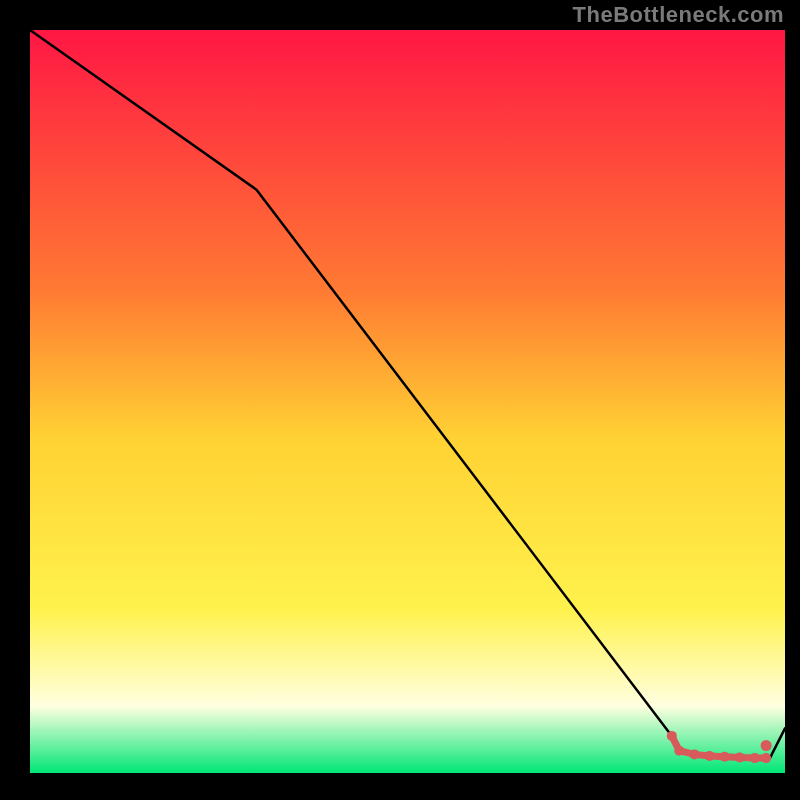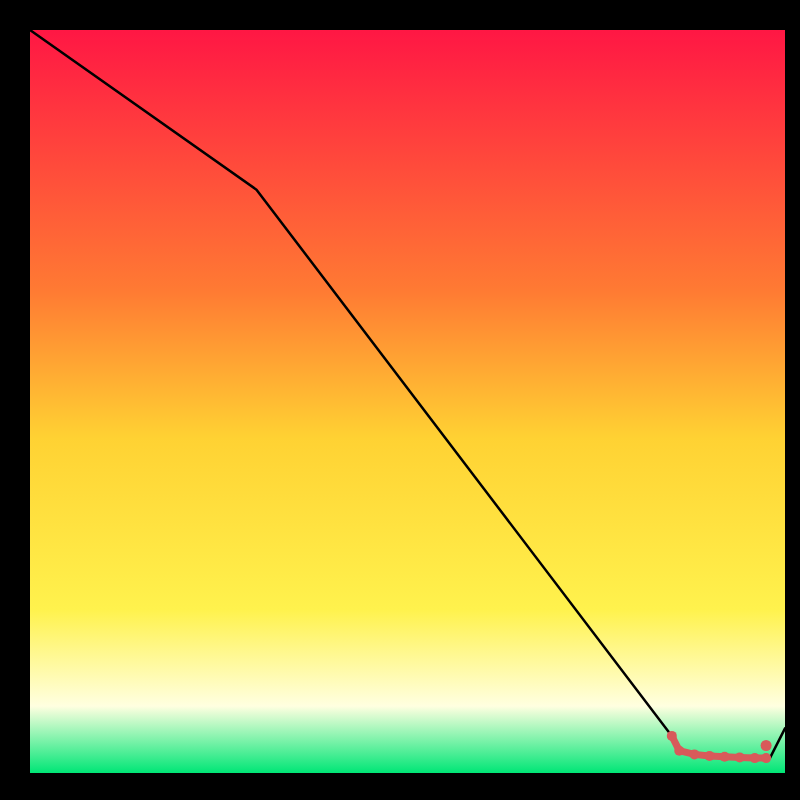--- a/index.html
+++ b/index.html
@@ -30,20 +30,21 @@
     position: absolute;
     left: 0;
     top: 0;
   }
 </style>
 </head>
 <body>
 
 <div class="stage">
 
+  <div class="watermark">TheBottleneck.com</div>
 
   <svg class="chart" width="800" height="800" viewBox="0 0 800 800">
     <defs>
       <linearGradient id="bg-grad" x1="0" y1="0" x2="0" y2="1">
         <stop id="g0" offset="0%" stop-color="#ff1744"></stop>
         <stop id="g1" offset="35%" stop-color="#ff7a33"></stop>
         <stop id="g2" offset="55%" stop-color="#ffd233"></stop>
         <stop id="g3" offset="78%" stop-color="#fff24d"></stop>
         <stop id="g4" offset="91%" stop-color="#ffffe0"></stop>
         <stop id="g5" offset="100%" stop-color="#00e676"></stop>

